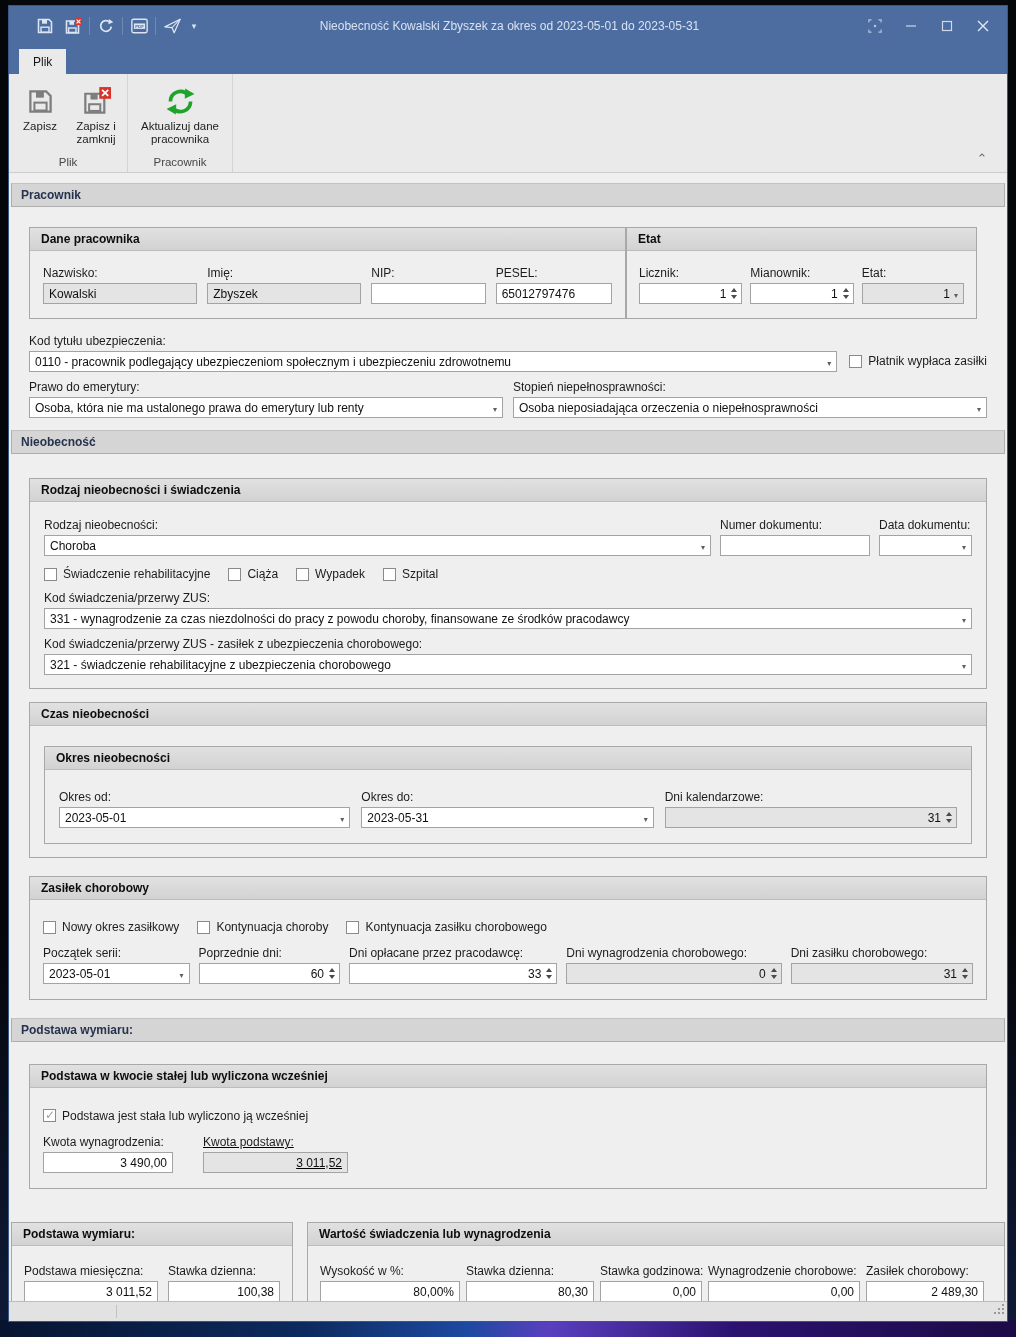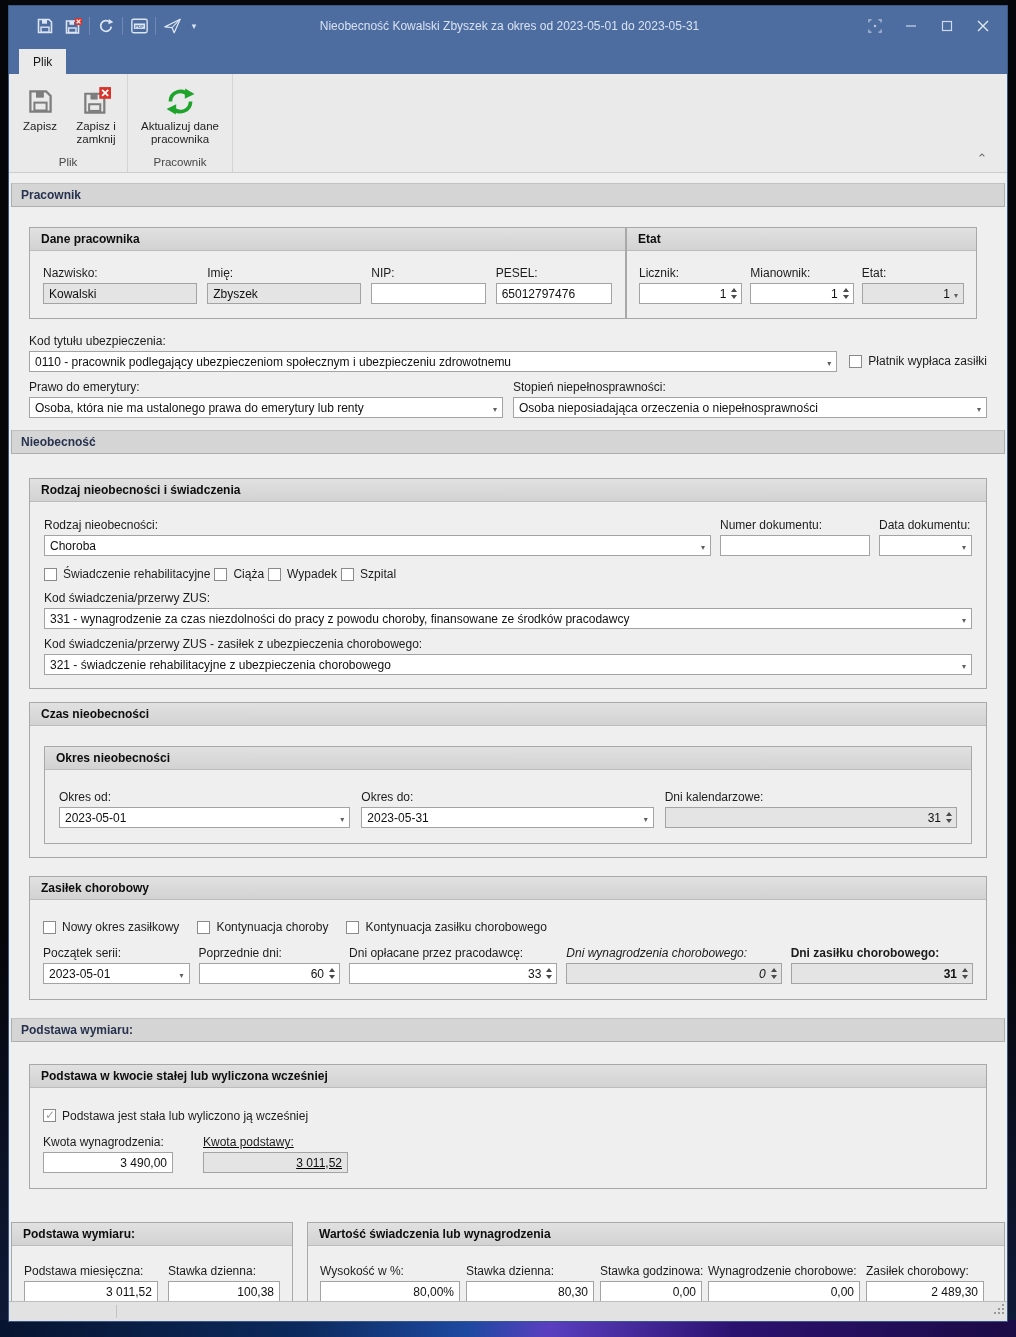--- a/index.html
+++ b/index.html
@@ -338,21 +338,21 @@
                 </div>
             </div>
             <div class="f" style="width:93px;">
               <div class="lbl">Data dokumentu:</div>
               <div class="inp">
                   <span class="val"></span>
                   <span class="caret"></span>
                 </div>
             </div>
           </div>
-          <div class="row" style="margin-top:11px; gap:4px;align-items:flex-end;">
+          <div class="row" style="margin-top:11px; gap:18px;align-items:flex-end;">
             <label class="check">
                 <span class="cb"></span>
                 <span>Świadczenie rehabilitacyjne</span>
               </label>
             <label class="check">
                 <span class="cb"></span>
                 <span>Ciąża</span>
               </label>
             <label class="check">
                 <span class="cb"></span>
@@ -455,31 +455,31 @@
             <div class="f" style="width:209px;">
               <div class="lbl">Dni opłacane przez pracodawcę:</div>
               <div class="inp num">
                   <span class="val">33</span>
                   <span class="spin">
                     <i class="up"></i>
                     <i class="dn"></i>
                   </span>
                 </div>
             </div>
-            <div class="f" style="width:216px;font-style:italic;">
+            <div class="f" style="width:216px;">
               <div class="lbl">Dni wynagrodzenia chorobowego:</div>
               <div class="inp num dis">
                   <span class="val">0</span>
                   <span class="spin">
                     <i class="up"></i>
                     <i class="dn"></i>
                   </span>
                 </div>
             </div>
-            <div class="f" style="width:183px;font-weight:bold;">
+            <div class="f" style="width:183px;">
               <div class="lbl">Dni zasiłku chorobowego:</div>
               <div class="inp num dis">
                   <span class="val">31</span>
                   <span class="spin">
                     <i class="up"></i>
                     <i class="dn"></i>
                   </span>
                 </div>
             </div>
           </div>

